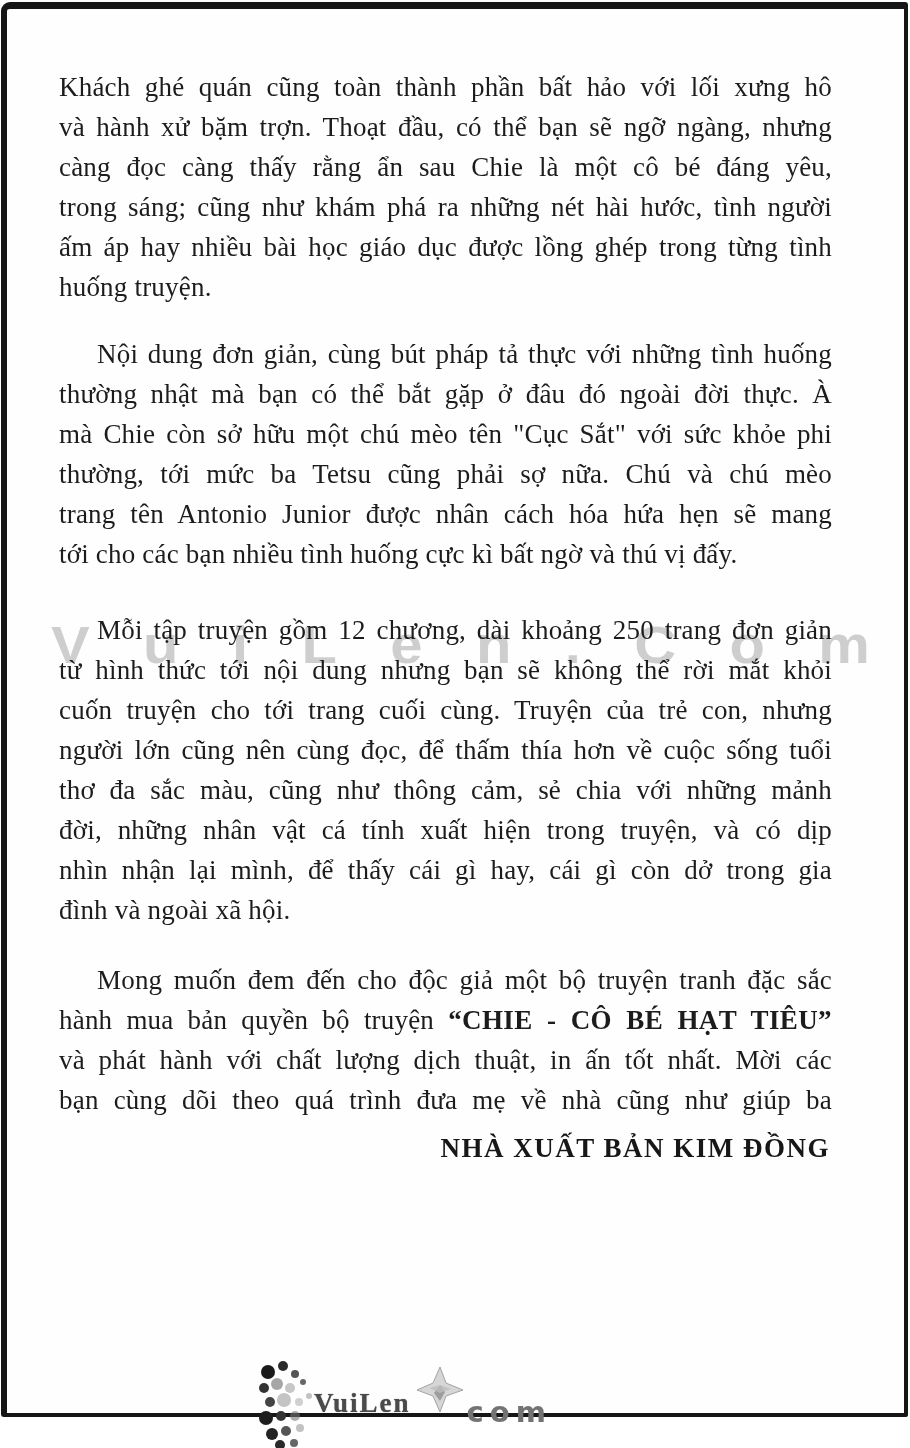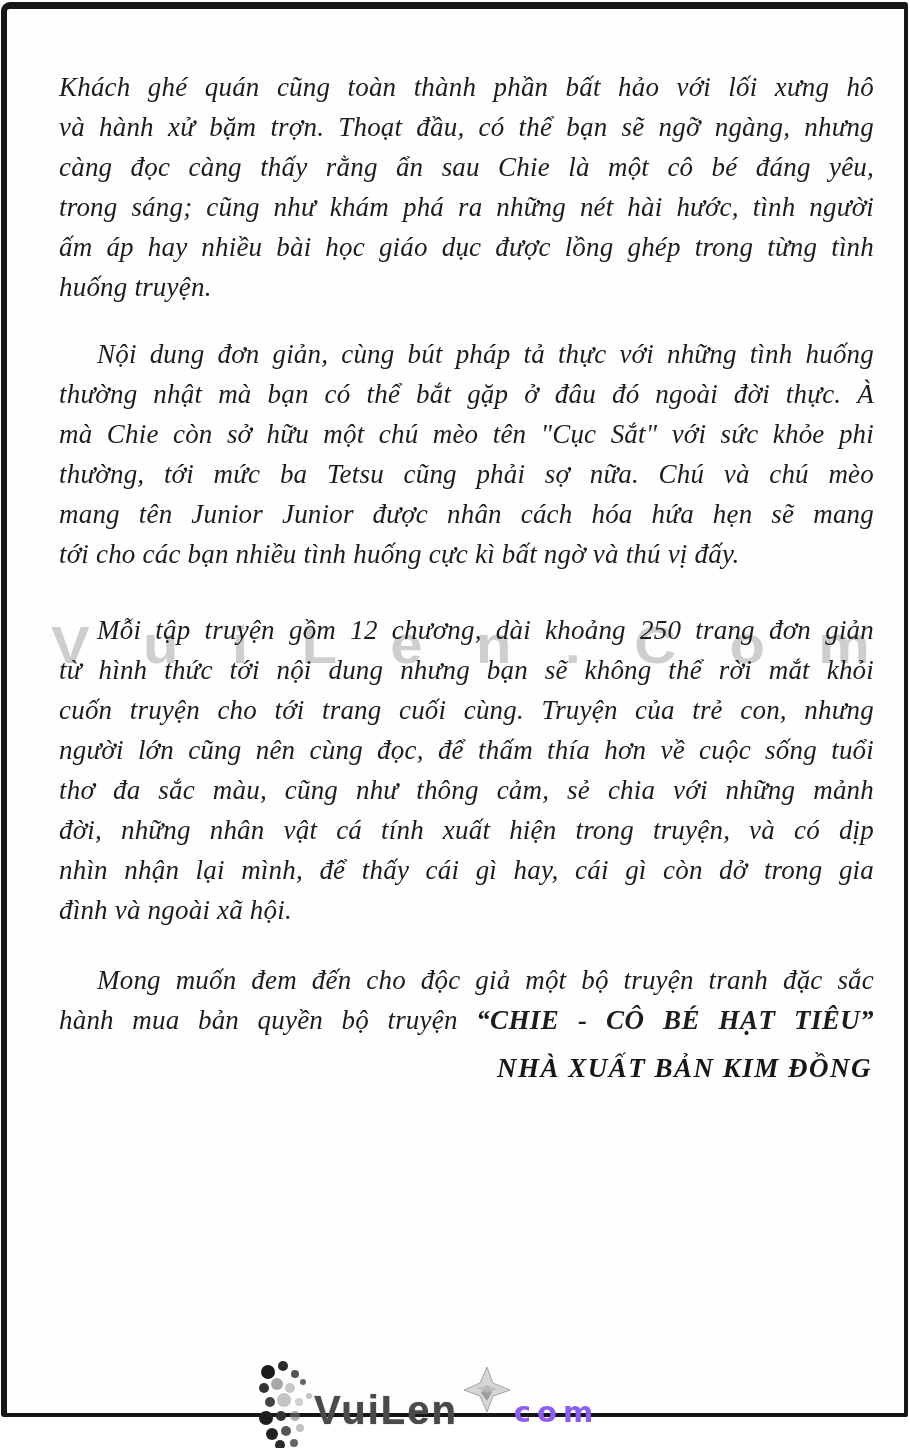--- a/index.html
+++ b/index.html
@@ -11,23 +11,22 @@
   }
   .page-frame {
     position: absolute; left: 1px; top: 2px; right: 2px; bottom: 31px;
     border-style: solid; border-color: #161616;
     border-width: 7px 4px 4px 6px;
     border-radius: 9px 3px 2px 3px;
     background: #fefefe;
   }
   .page-content {
     position: absolute; left: 0; top: 0; right: 0; bottom: 0;
-    padding: 58px 30px 0 52px;
+    padding: 58px 72px 0 52px;
     z-index: 1;
-    font-style: italic;
   }
   .para { margin: 0 0 24px 0; }
   .para-1 { margin-bottom: 27px; }
   .para-2 { margin-bottom: 36px; }
   .para-3 { margin-bottom: 30px; }
   .para-4 { margin-bottom: 8px; }
   .line {
     font-size: 27px; line-height: 40px; color: #1c1c1c;
     text-align: justify; text-align-last: justify;
     letter-spacing: 0.2px;
@@ -49,30 +48,30 @@
     color: #969696; opacity: 0.45;
     transform: scaleY(0.88); transform-origin: top;
   }
   .vuilen-logo {
     position: absolute; left: 256px; top: 1358px; z-index: 2;
     display: flex; align-items: flex-start;
   }
   .dots-icon { width: 82px; height: 90px; margin-right: -24px; }
   .vuilen-word {
     margin-top: 32px; line-height: 1;
-    font-family: Liberation Sans, sans-serif;
-    font-weight: bold; font-size: 40px; color: #4a4a4a;
+    font-family: Liberation Serif, serif;
+    font-weight: bold; font-size: 27px; color: #4a4a4a;
     letter-spacing: 2px;
     text-shadow: 0 0 1px #6a6a6a;
   }
   .sparkle-icon { width: 50px; height: 48px; margin: 8px 0 0 4px; }
   .vuilen-suffix {
     margin-top: 40px; margin-left: 2px; line-height: 1;
     font-family: "DejaVu Sans", "Liberation Sans", sans-serif;
-    font-weight: bold; font-size: 29px; color: #8b5cf6;
+    font-weight: bold; font-size: 29px; color: #737373;
     letter-spacing: 6px;
   }
 </style>
 </head>
 <body>
 
 <div class="page-frame">
   <div class="center-watermark">
       <span>V</span>
       <span>u</span>
@@ -93,36 +92,38 @@
           <div class="line"><span>càng đọc càng thấy rằng ẩn sau Chie là một cô bé đáng yêu,</span></div>
           <div class="line"><span>trong sáng; cũng như khám phá ra những nét hài hước, tình người</span></div>
           <div class="line"><span>ấm áp hay nhiều bài học giáo dục được lồng ghép trong từng tình</span></div>
           <div class="line last"><span>huống truyện.</span></div>
         </div>
         <div class="para para-2 indent">
           <div class="line"><span>Nội dung đơn giản, cùng bút pháp tả thực với những tình huống</span></div>
           <div class="line"><span>thường nhật mà bạn có thể bắt gặp ở đâu đó ngoài đời thực. À</span></div>
           <div class="line"><span>mà Chie còn sở hữu một chú mèo tên "Cục Sắt" với sức khỏe phi</span></div>
           <div class="line"><span>thường, tới mức ba Tetsu cũng phải sợ nữa. Chú và chú mèo</span></div>
-          <div class="line"><span>mang tên Junior Junior được nhân cách hóa hứa hẹn sẽ mang</span></div>
+          <div class="line"><span>trang tên Antonio Junior được nhân cách hóa hứa hẹn sẽ mang</span></div>
           <div class="line last"><span>tới cho các bạn nhiều tình huống cực kì bất ngờ và thú vị đấy.</span></div>
         </div>
         <div class="para para-3 indent">
           <div class="line"><span>Mỗi tập truyện gồm 12 chương, dài khoảng 250 trang đơn giản</span></div>
           <div class="line"><span>từ hình thức tới nội dung nhưng bạn sẽ không thể rời mắt khỏi</span></div>
           <div class="line"><span>cuốn truyện cho tới trang cuối cùng. Truyện của trẻ con, nhưng</span></div>
           <div class="line"><span>người lớn cũng nên cùng đọc, để thấm thía hơn về cuộc sống tuổi</span></div>
           <div class="line"><span>thơ đa sắc màu, cũng như thông cảm, sẻ chia với những mảnh</span></div>
           <div class="line"><span>đời, những nhân vật cá tính xuất hiện trong truyện, và có dịp</span></div>
           <div class="line"><span>nhìn nhận lại mình, để thấy cái gì hay, cái gì còn dở trong gia</span></div>
           <div class="line last"><span>đình và ngoài xã hội.</span></div>
         </div>
         <div class="para para-4 indent">
           <div class="line"><span>Mong muốn đem đến cho độc giả một bộ truyện tranh đặc sắc</span></div>
           <div class="line"><span>hành mua bản quyền bộ truyện </span><strong>“CHIE - CÔ BÉ HẠT TIÊU”</strong></div>
+          <div class="line"><span>và phát hành với chất lượng dịch thuật, in ấn tốt nhất. Mời các</span></div>
+          <div class="line"><span>bạn cùng dõi theo quá trình đưa mẹ về nhà cũng như giúp ba</span></div>
         </div>
       </div>
     <div class="signature">NHÀ XUẤT BẢN KIM ĐỒNG</div>
   </div>
 </div>
 
 <div class="vuilen-logo">
   <svg class="dots-icon" viewBox="0 0 82 90" xmlns="http://www.w3.org/2000/svg" aria-hidden="true">
     <circle cx="12" cy="14" r="7" fill="#1a1a1a"></circle>
     <circle cx="27" cy="8" r="5" fill="#2a2a2a"></circle>

